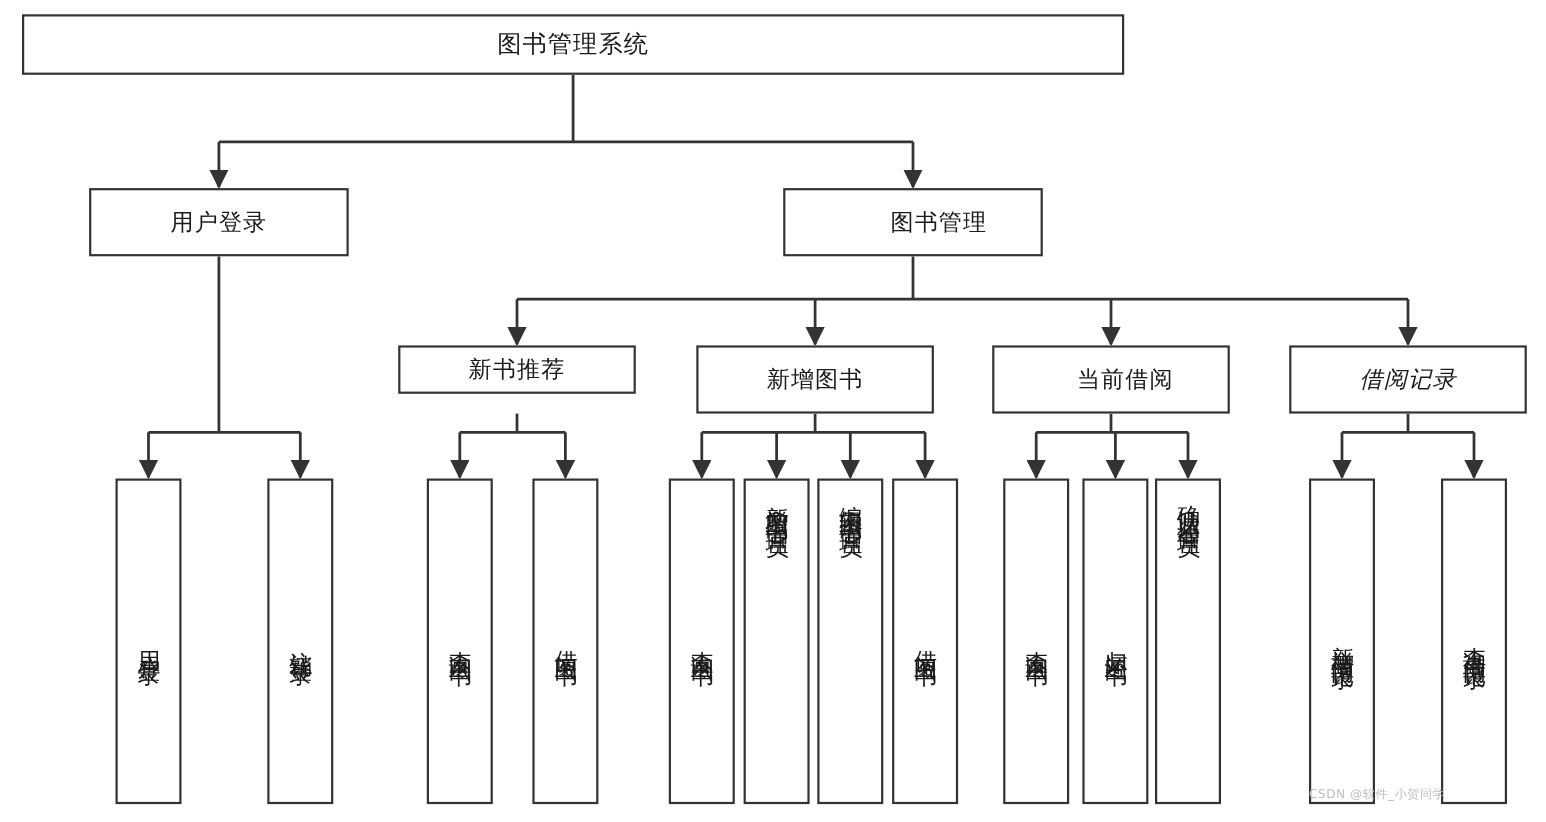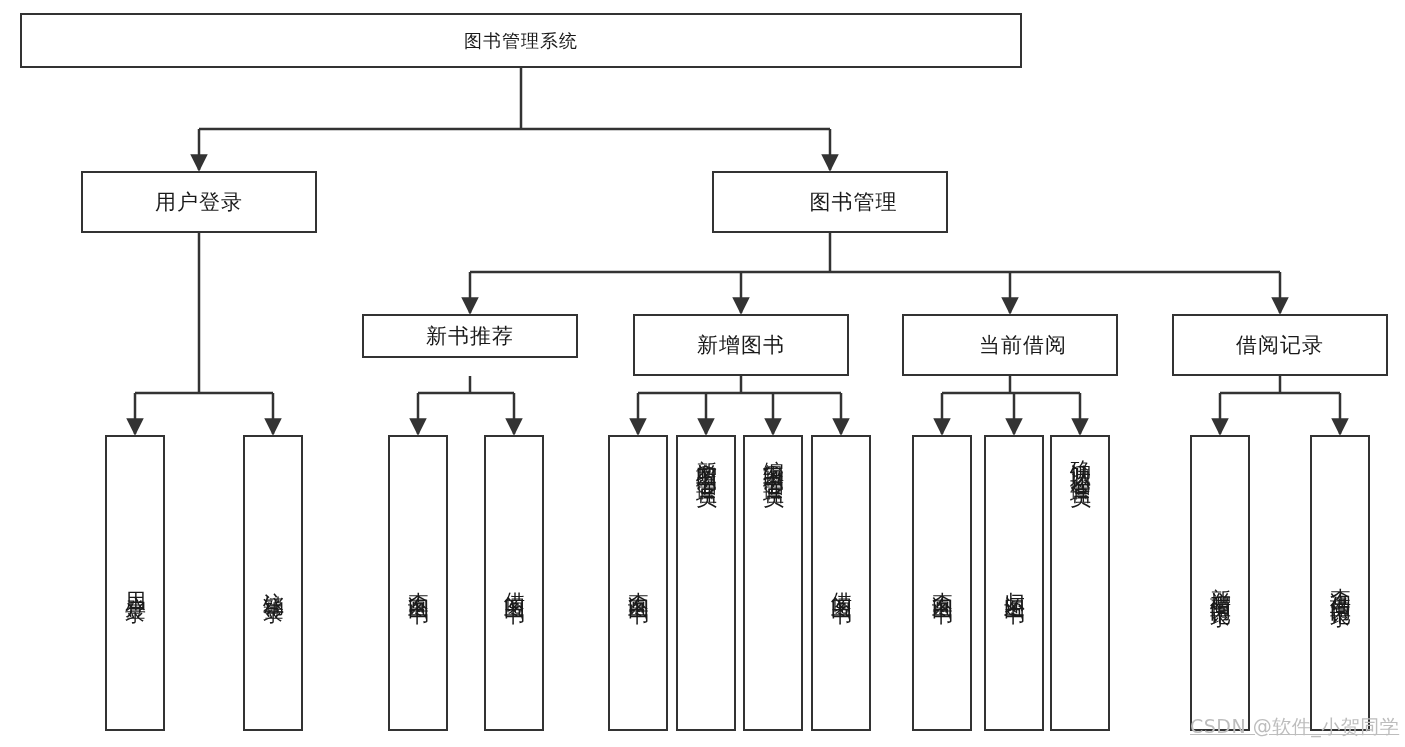--- a/index.html
+++ b/index.html
@@ -40,21 +40,21 @@
     text-align: center;
     line-height: 1.18;
     white-space: nowrap;
   }
   
   .node.horiz .label {
     font-size: 21px;
     letter-spacing: 1px;
   }
   .node.root .label {
-    font-size: 18px;
+    font-size: 22px;
     letter-spacing: 1px;
   }
   
   .node.vert {
     align-items: flex-start;
     justify-content: center;
     padding-top: 0;
   }
   .node.vert .label {
     writing-mode: vertical-rl;
@@ -73,25 +73,24 @@
     justify-content: center;
   }
   .vwrap.topalign {
     align-items: flex-start;
     padding-top: 6px;
     box-sizing: border-box;
   }
   .watermark {
     position: absolute;
     color: #bdbdbd;
-    font-size: 19px;
+    font-size: 11px;
     letter-spacing: 0.5px;
     white-space: nowrap;
     user-select: none;
-    text-decoration: underline;
   }
 </style>
 </head>
 <body>
 
 <div id="canvas">
 
   <svg class="edges" viewBox="0 0 1405 747" xmlns="http://www.w3.org/2000/svg">
     <defs>
       <marker id="arrow" viewBox="0 0 10 10" refX="9" refY="5" markerWidth="7" markerHeight="7" orient="auto-start-reverse">
@@ -159,21 +158,21 @@
       <div class="node horiz" style="left: 633px; top: 314px; width: 216px; height: 62px;">
         <div class="vwrap">
           <span class="label">新增图书</span>
         </div>
       </div>
       <div class="node horiz" style="left: 902px; top: 314px; width: 216px; height: 62px; padding-left: 26px;">
         <div class="vwrap">
           <span class="label">当前借阅</span>
         </div>
       </div>
-      <div class="node horiz" style="left: 1172px; top: 314px; width: 216px; height: 62px;">
+      <div class="node horiz" style="left: 1172px; top: 314px; width: 216px; height: 62px; font-style: italic;">
         <div class="vwrap">
           <span class="label">借阅记录</span>
         </div>
       </div>
       <div class="node vert" style="left: 105px; top: 435px; width: 60px; height: 296px;">
         <div class="vwrap">
           <span class="label">用户登录</span>
         </div>
       </div>
       <div class="node vert" style="left: 243px; top: 435px; width: 60px; height: 296px;">

